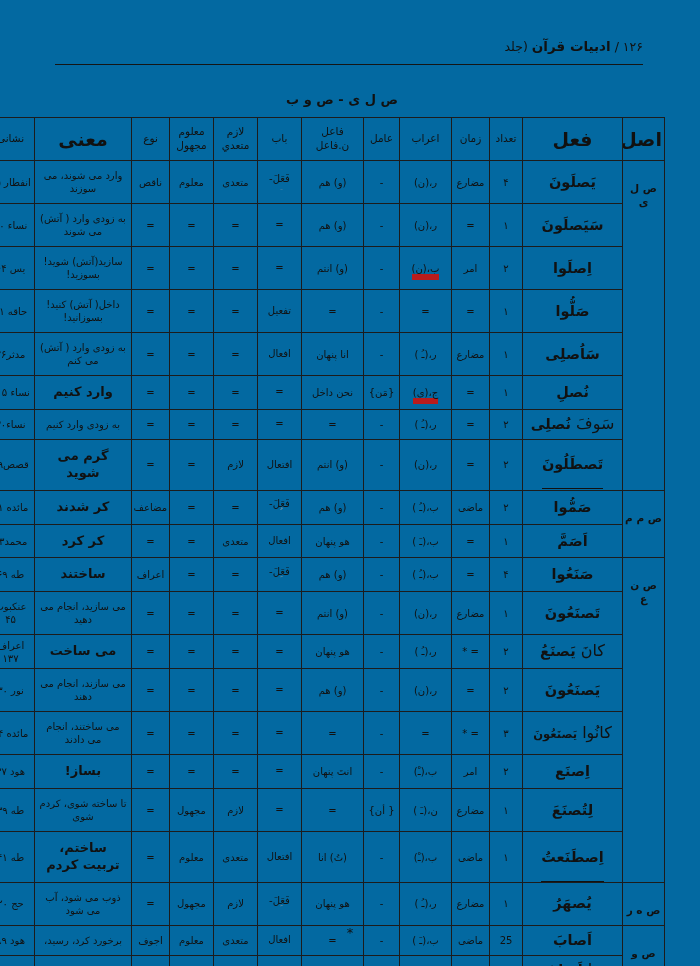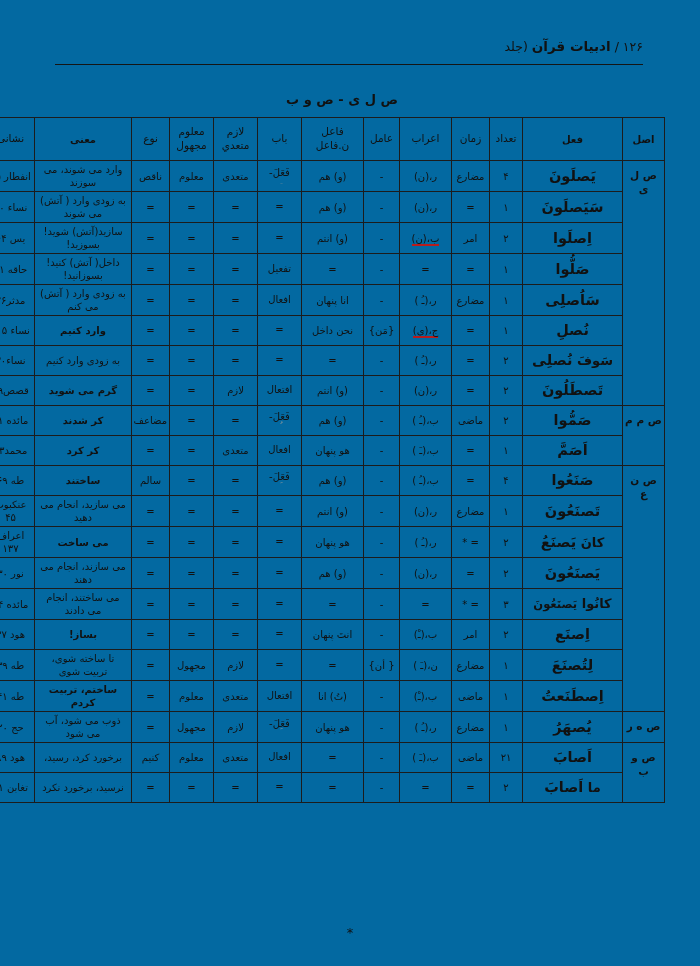--- a/index.html
+++ b/index.html
@@ -22,31 +22,31 @@
   }
   table.morph{
     position:absolute;top:117px;right:35px;
     width:630px;border-collapse:collapse;direction:rtl;table-layout:fixed;
   }
   .morph th,.morph td{
     border:1px solid #1c1c1c;text-align:center;vertical-align:middle;
     padding:2px 2px;font-size:10px;line-height:1.3;overflow:hidden;
   }
   .morph thead th{height:38px;font-weight:normal;font-size:10.5px;white-space:pre-line;}
-  .morph thead th.big{font-size:10px;font-weight:bold;}
+  .morph thead th.big{font-size:19px;font-weight:bold;}
   .morph tbody tr{height:30px;}
-  td.root-cell{vertical-align:top;padding-top:8px;font-size:10.5px;font-weight:bold;letter-spacing:1px;text-align:center;}
+  td.root-cell{vertical-align:top;padding-top:21px;font-size:10.5px;font-weight:bold;letter-spacing:1px;text-align:center;}
   td.verb-cell{font-size:14.5px;font-weight:bold;white-space:nowrap;}
-  td.verb-cell .pre{font-size:13px;font-weight:bold;}
+  td.verb-cell .pre{font-size:16px;font-weight:normal;}
   td.verb-cell.small{font-size:11.5px;}
   td.verb-cell .u{border-bottom:1.2px solid #111;padding-bottom:16px;}
-  td.mean-cell{font-size:10px;padding:2px 4px;}
-  td.mean-cell.b{font-weight:bold;font-size:10px;}
+  td.mean-cell{font-size:10px;padding:8px 4px;}
+  td.mean-cell.b{font-weight:bold;font-size:13px;}
   td.addr-cell{font-size:10px;}
-  td .iu{border-bottom:2px solid #b91c1c;}
+  td .iu{border-bottom:6px solid #b91c1c;}
   .bab-main{display:block;line-height:1.05;}
   .bab-sub{display:block;font-size:8px;color:#9a9a9a;line-height:0.8;height:6px;}
   .footer-star{
     position:absolute;top:925px;right:0;left:0;text-align:center;
     font-size:13px;color:#111;
   }
   
   col.c-root{width:42px;} col.c-verb{width:100px;} col.c-n{width:33px;}
   col.c-tense{width:38px;} col.c-irab{width:52px;} col.c-amel{width:36px;}
   col.c-fael{width:62px;} col.c-bab{width:44px;} col.c-lzm{width:44px;}
@@ -274,21 +274,21 @@
           <td>=</td>
           <td><span>ب،(ـُ )</span></td>
           <td>-</td>
           <td>(و) هم</td>
           <td>
             <span class="bab-main">فَعَلَ-</span>
             <span class="bab-sub">َ</span>
           </td>
           <td>=</td>
           <td>=</td>
-          <td>سالم</td>
+          <td>اعراف</td>
           <td class="mean-cell b">ساختند</td>
           <td class="addr-cell">طه ۶۹</td>
         </tr>
         <tr>
           <td class="verb-cell"><span>تَصنَعُونَ</span></td>
           <td>۱</td>
           <td>مضارع</td>
           <td><span>ر،(ن)</span></td>
           <td>-</td>
           <td>(و) انتم</td>
@@ -371,21 +371,21 @@
           <td>مضارع</td>
           <td><span>ن،(ـَ )</span></td>
           <td>{ أن}</td>
           <td>=</td>
           <td>
             <span class="bab-main">=</span>
           </td>
           <td>لازم</td>
           <td>مجهول</td>
           <td>=</td>
-          <td class="mean-cell">تا ساخته شوی، تربیت شوی</td>
+          <td class="mean-cell">تا ساخته شوی، کردم شوی</td>
           <td class="addr-cell">طه ۳۹</td>
         </tr>
         <tr>
           <td class="verb-cell"><span class="u">اِصطَنَعتُ</span></td>
           <td>۱</td>
           <td>ماضی</td>
           <td><span>ب،(ـْ)</span></td>
           <td>-</td>
           <td>(تُ) انا</td>
           <td>
@@ -411,31 +411,31 @@
           </td>
           <td>لازم</td>
           <td>مجهول</td>
           <td>=</td>
           <td class="mean-cell">ذوب می شود، آب می شود</td>
           <td class="addr-cell">حج ۲۰</td>
         </tr>
         <tr>
           <td class="root-cell" rowspan="2">ص و ب</td>
           <td class="verb-cell"><span>اَصابَ</span></td>
-          <td>۲۱</td>
+          <td>25</td>
           <td>ماضی</td>
           <td><span>ب،(ـَ )</span></td>
           <td>-</td>
           <td>=</td>
           <td>
             <span class="bab-main">افعال</span>
           </td>
           <td>متعدی</td>
           <td>معلوم</td>
-          <td>کنیم</td>
+          <td>اجوف</td>
           <td class="mean-cell">برخورد کرد، رسید،</td>
           <td class="addr-cell">هود ۸۹</td>
         </tr>
         <tr>
           <td class="verb-cell"><span class="pre">ما </span><span>اَصابَ</span></td>
           <td>۲</td>
           <td>=</td>
           <td><span>=</span></td>
           <td>-</td>
           <td>=</td>

